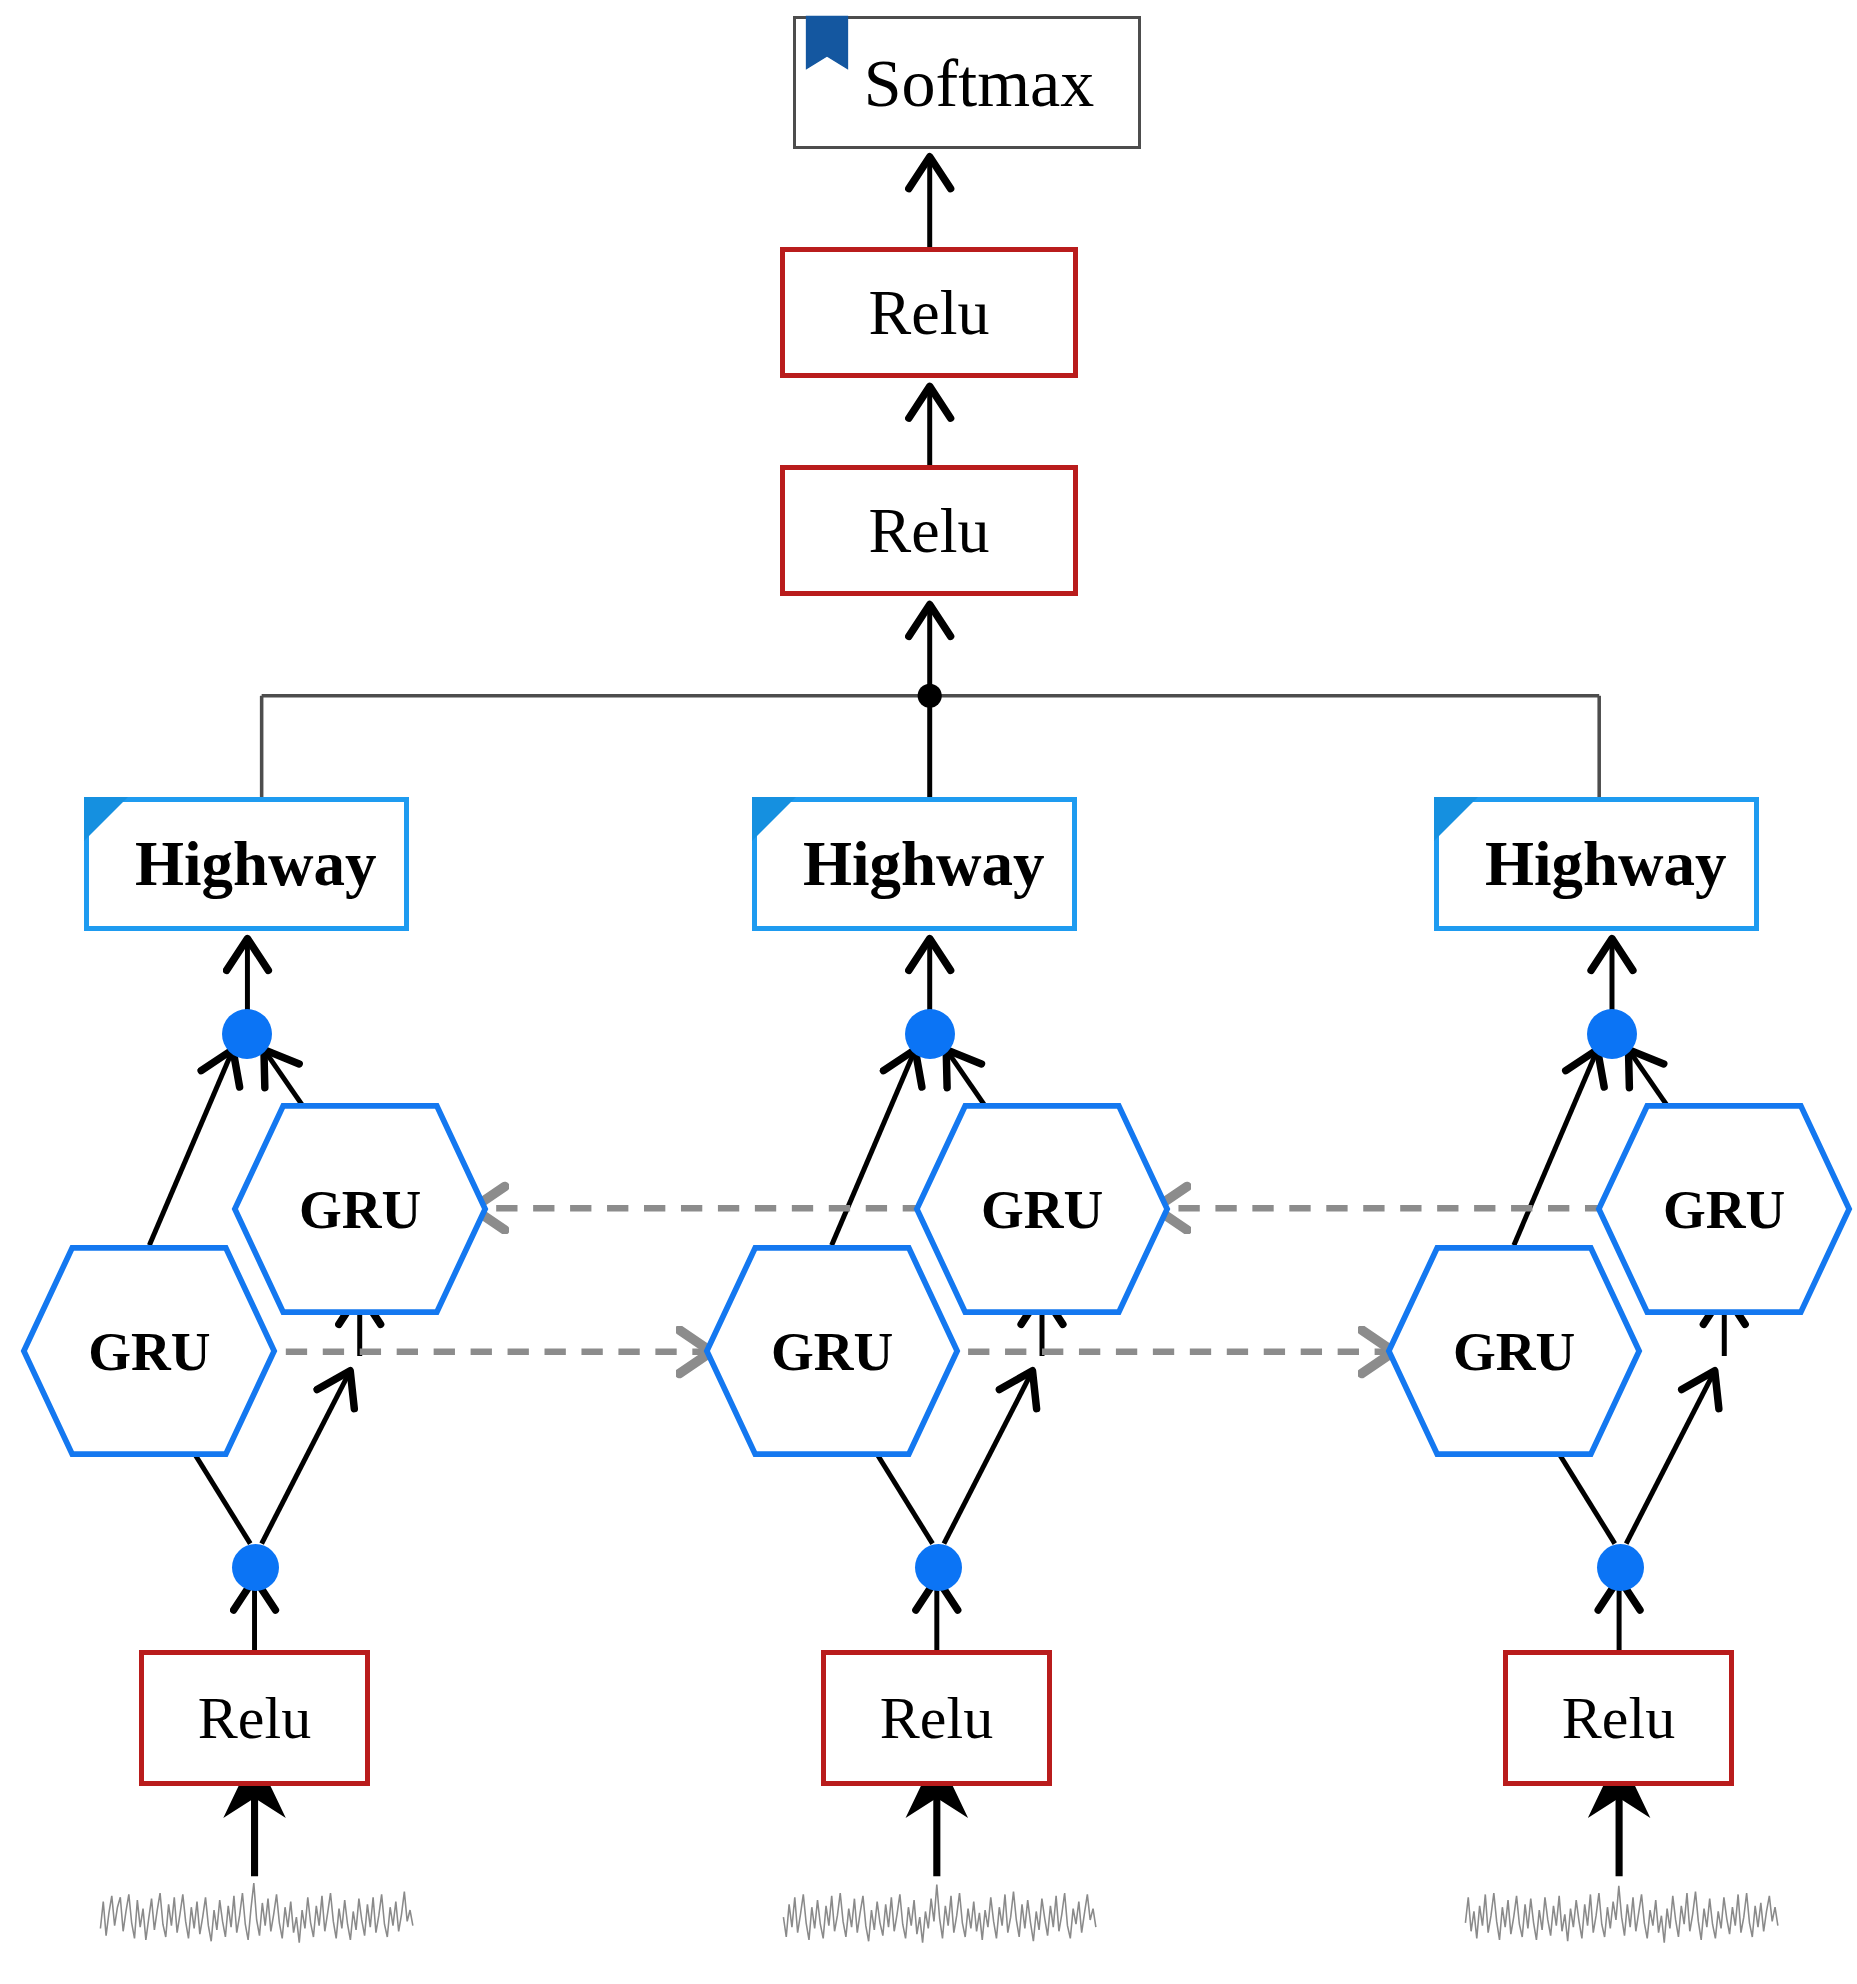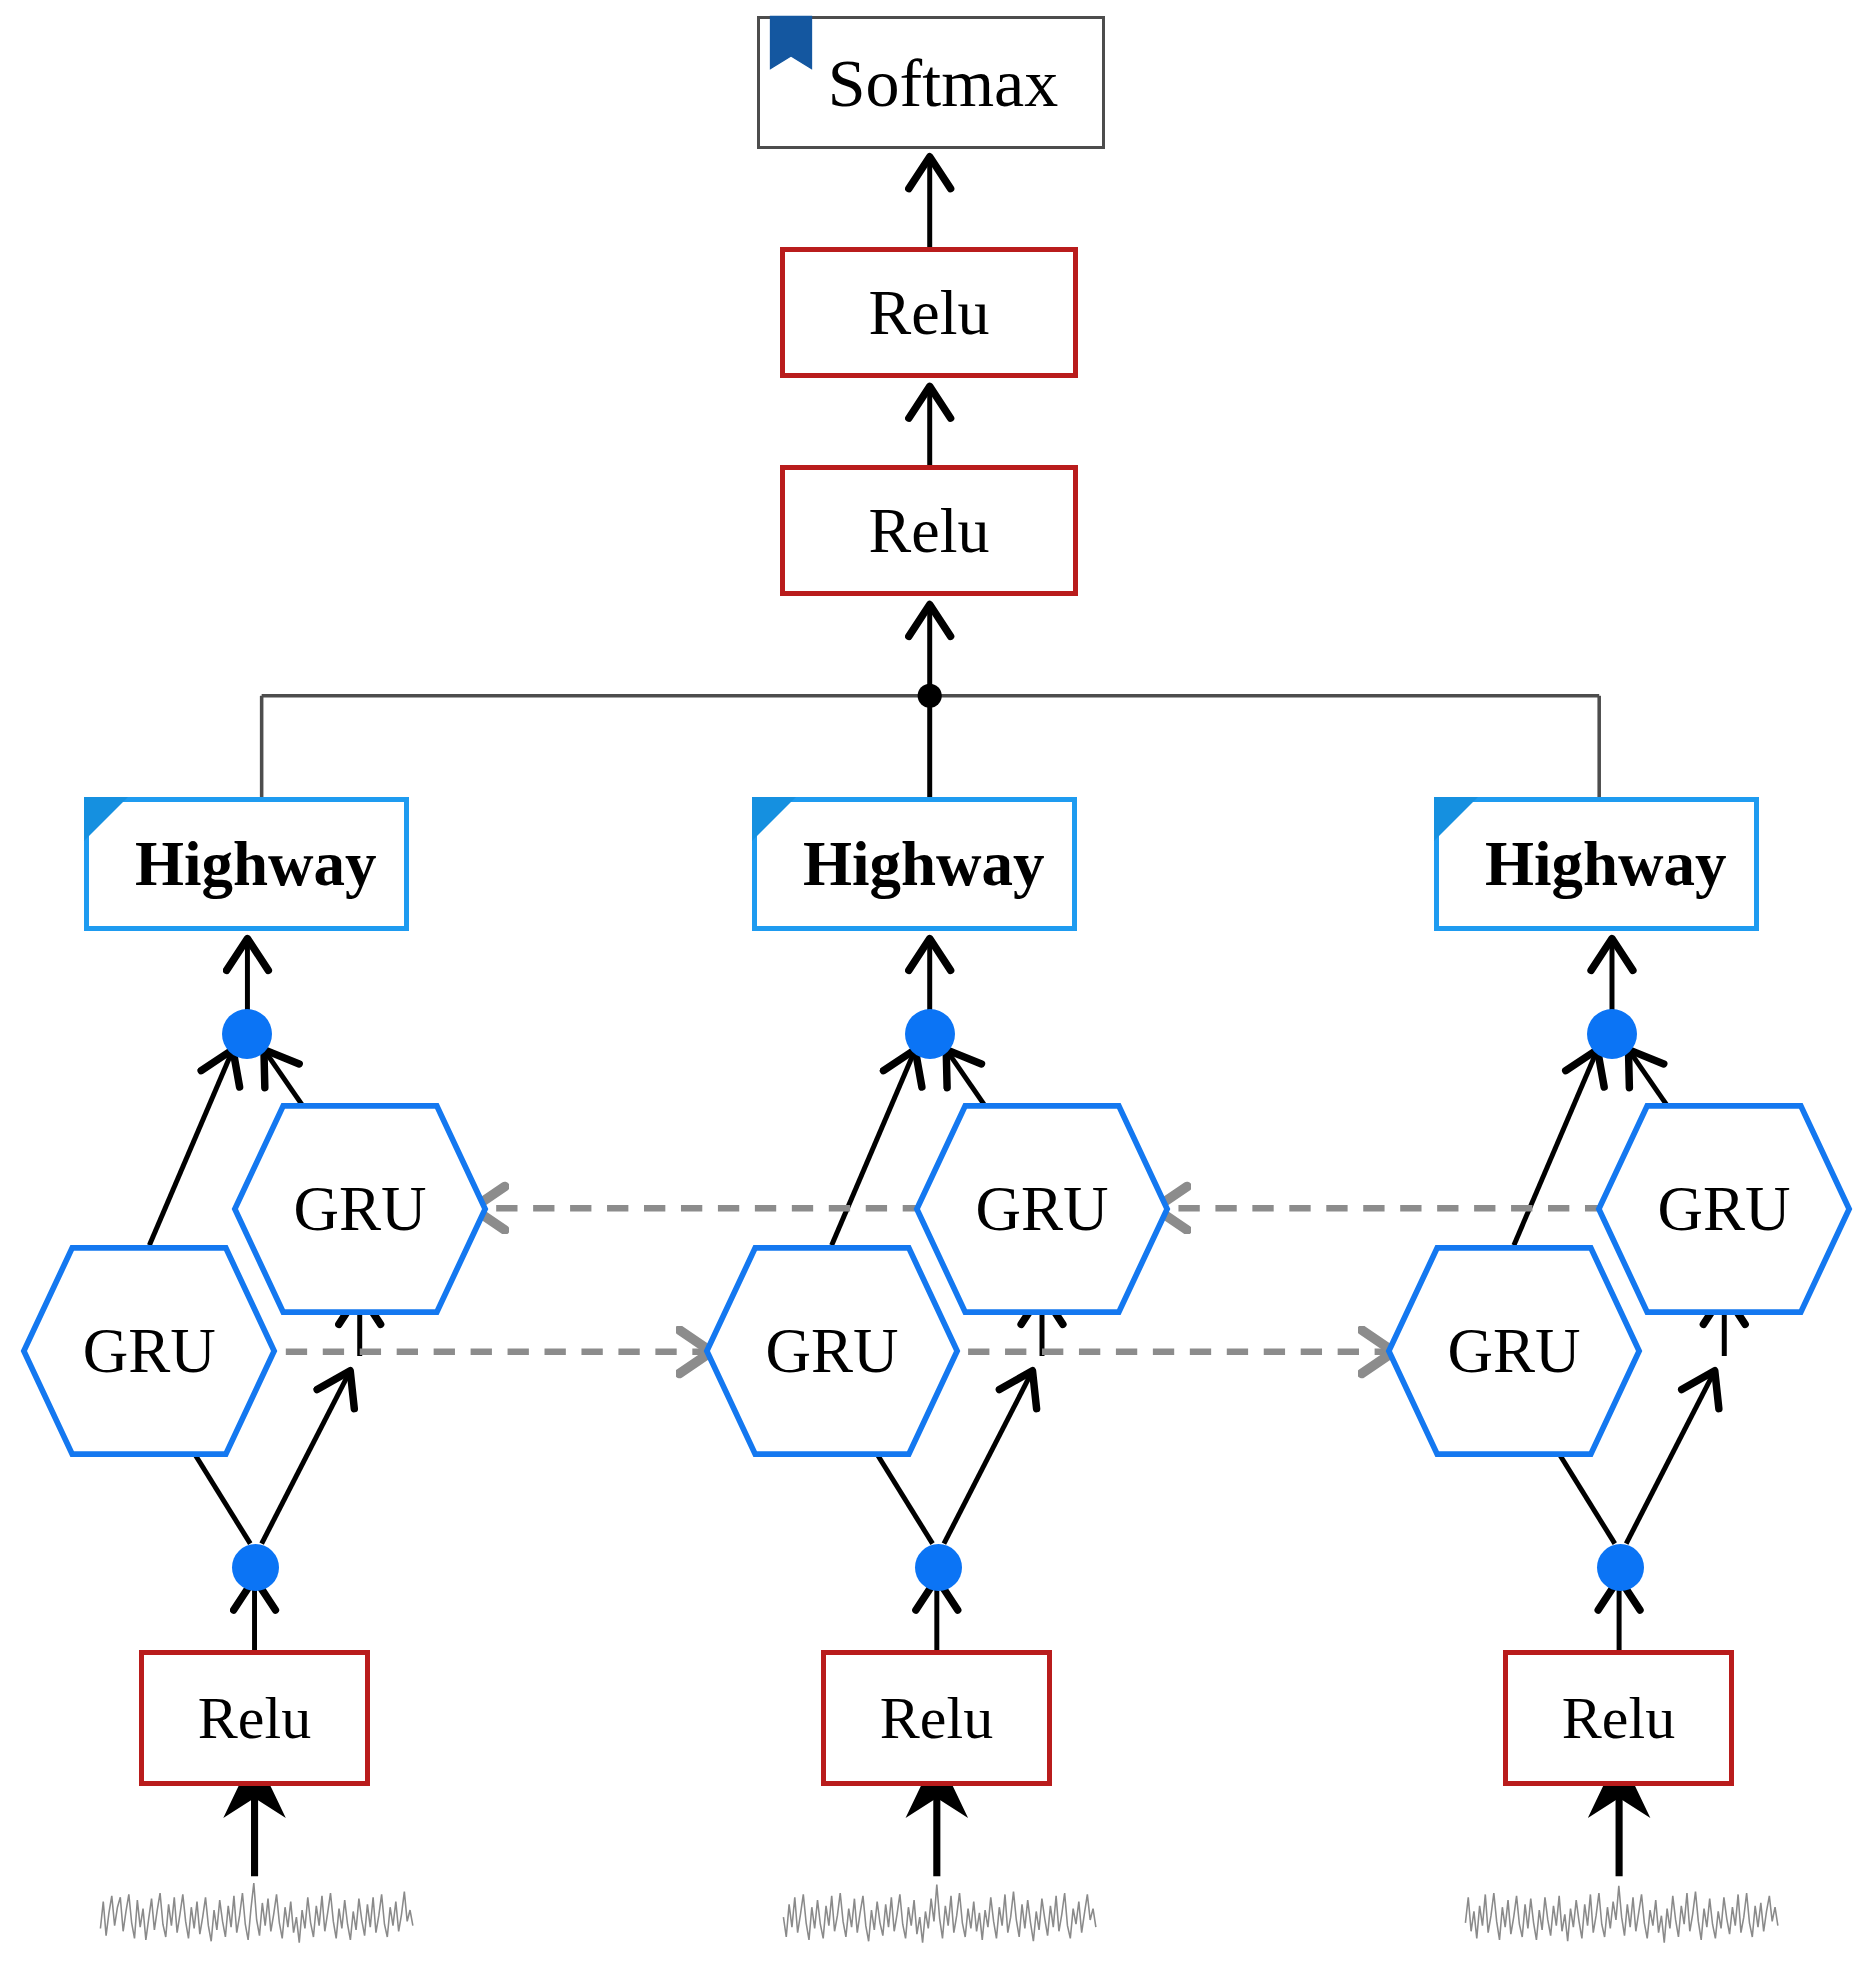--- a/index.html
+++ b/index.html
@@ -25,21 +25,21 @@
   .highway{border:5px solid #1e9bf0;}
   .highway .lbl{font-size:63px;padding-left:18.5px;font-weight:bold;}
   .dogear{position:absolute;left:-5px;top:-5px;width:0;height:0;
           border-left:44px solid #1590e0;border-bottom:44px solid transparent;}
 
   
   .gru{position:absolute;}
   .gru svg{position:absolute;left:0;top:0;overflow:visible;}
   .gru .lbl{position:absolute;left:0;top:0;width:100%;height:100%;
             display:flex;align-items:center;justify-content:center;
-            font-size:63px;color:#000;}
+            font-size:55px;color:#000;font-weight:bold;}
 
   
   .dot{position:absolute;border-radius:50%;background:#0b74f5;}
 
   
   .wave{position:absolute;}
 </style>
 </head>
 <body>
 
@@ -121,21 +121,21 @@
       <line x1="350" y1="1902" x2="1000" y2="1902" stroke="#8c8c8c" stroke-width="9" stroke-dasharray="30 22" marker-end="url(#arrDashR)"></line>
       <line x1="1310" y1="1902" x2="1960" y2="1902" stroke="#8c8c8c" stroke-width="9" stroke-dasharray="30 22" marker-end="url(#arrDashR)"></line>
     </g>
 
     <g>
       <line x1="1612" y1="1700" x2="666" y2="1700" stroke="#8c8c8c" stroke-width="9" stroke-dasharray="30 22" marker-end="url(#arrDashL)"></line>
       <line x1="2572" y1="1700" x2="1626" y2="1700" stroke="#8c8c8c" stroke-width="9" stroke-dasharray="30 22" marker-end="url(#arrDashL)"></line>
     </g>
   </svg>
 
-  <div class="node softmax" style="left:757px;top:16.3px;width:348px;height:133px;">
+  <div class="node softmax" style="left:793px;top:16.3px;width:348px;height:133px;">
     <svg class="bookmark" viewBox="0 0 62 78">
       <path d="M2,2 H60 V76 L31,58 L2,76 Z" fill="#1457a0" stroke="#1457a0" stroke-width="2"></path>
     </svg>
     <span class="lbl">Softmax</span>
   </div>
 
   <div class="node relu" style="left:780px;top:247px;width:298px;height:131px;">
     <span class="lbl">Relu</span>
   </div>
 

